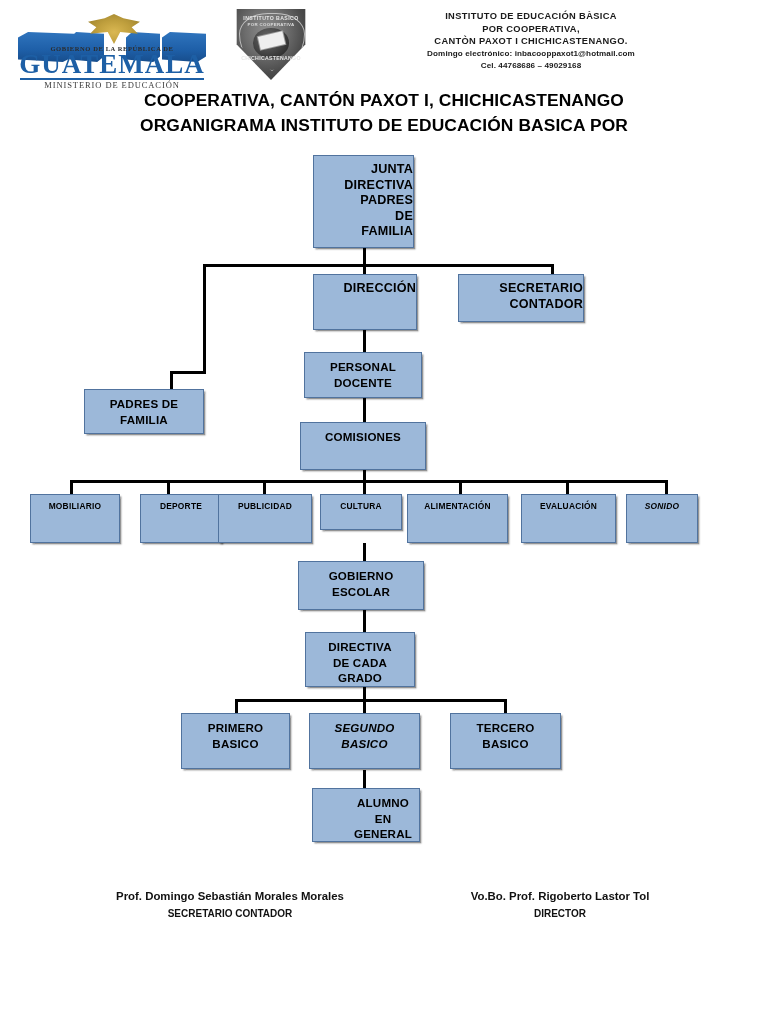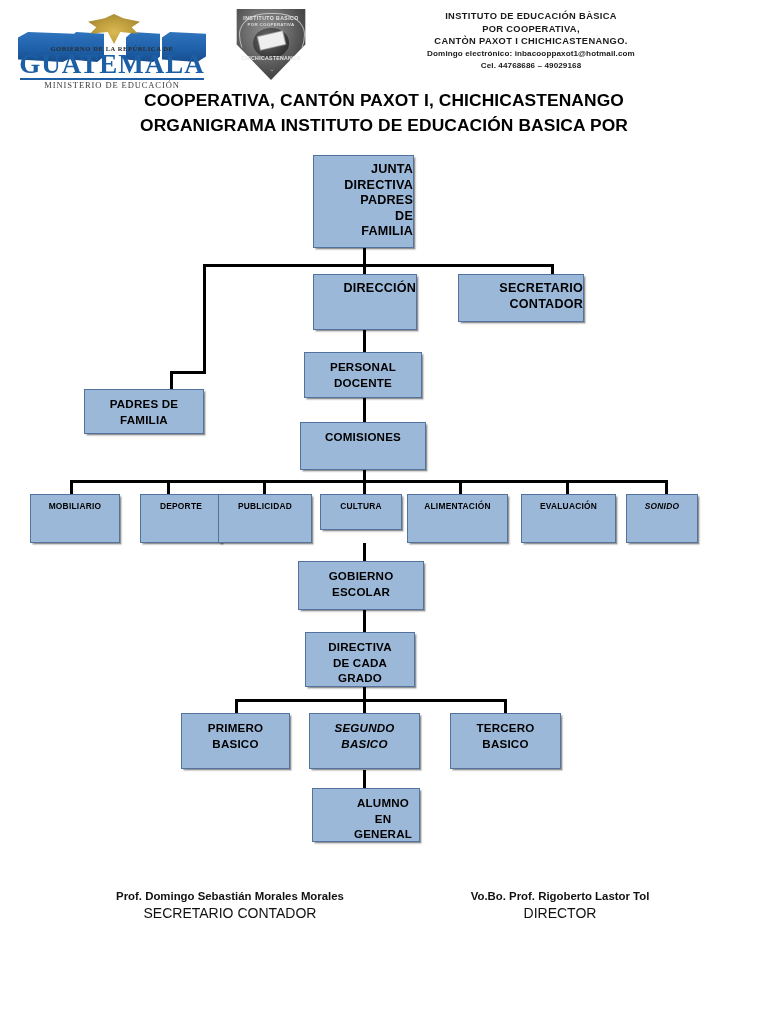--- a/index.html
+++ b/index.html
@@ -68,21 +68,21 @@
   .box.b12{font-size:11.6px;}
   .box.b8{font-size:8.4px;line-height:12px;padding-top:5px;letter-spacing:.25px;}
 
   .ln{position:absolute;background:#000;}
   .lnv{width:2.6px;}
   .lnh{height:2.6px;}
 
   
   .sig{position:absolute;text-align:center;color:#111;}
   .sig .n{font-size:11.4px;font-weight:bold;line-height:17px;}
-  .sig .r{font-size:14px;line-height:17px;}
+  .sig .r{font-size:10px;line-height:17px;font-weight:bold;}
 </style>
 </head>
 <body>
 
 <div id="page">
 
   <div class="hdr-logo">
     <div class="flag l1"></div>
     <div class="flag l2"></div>
     <div class="flag r1"></div>

